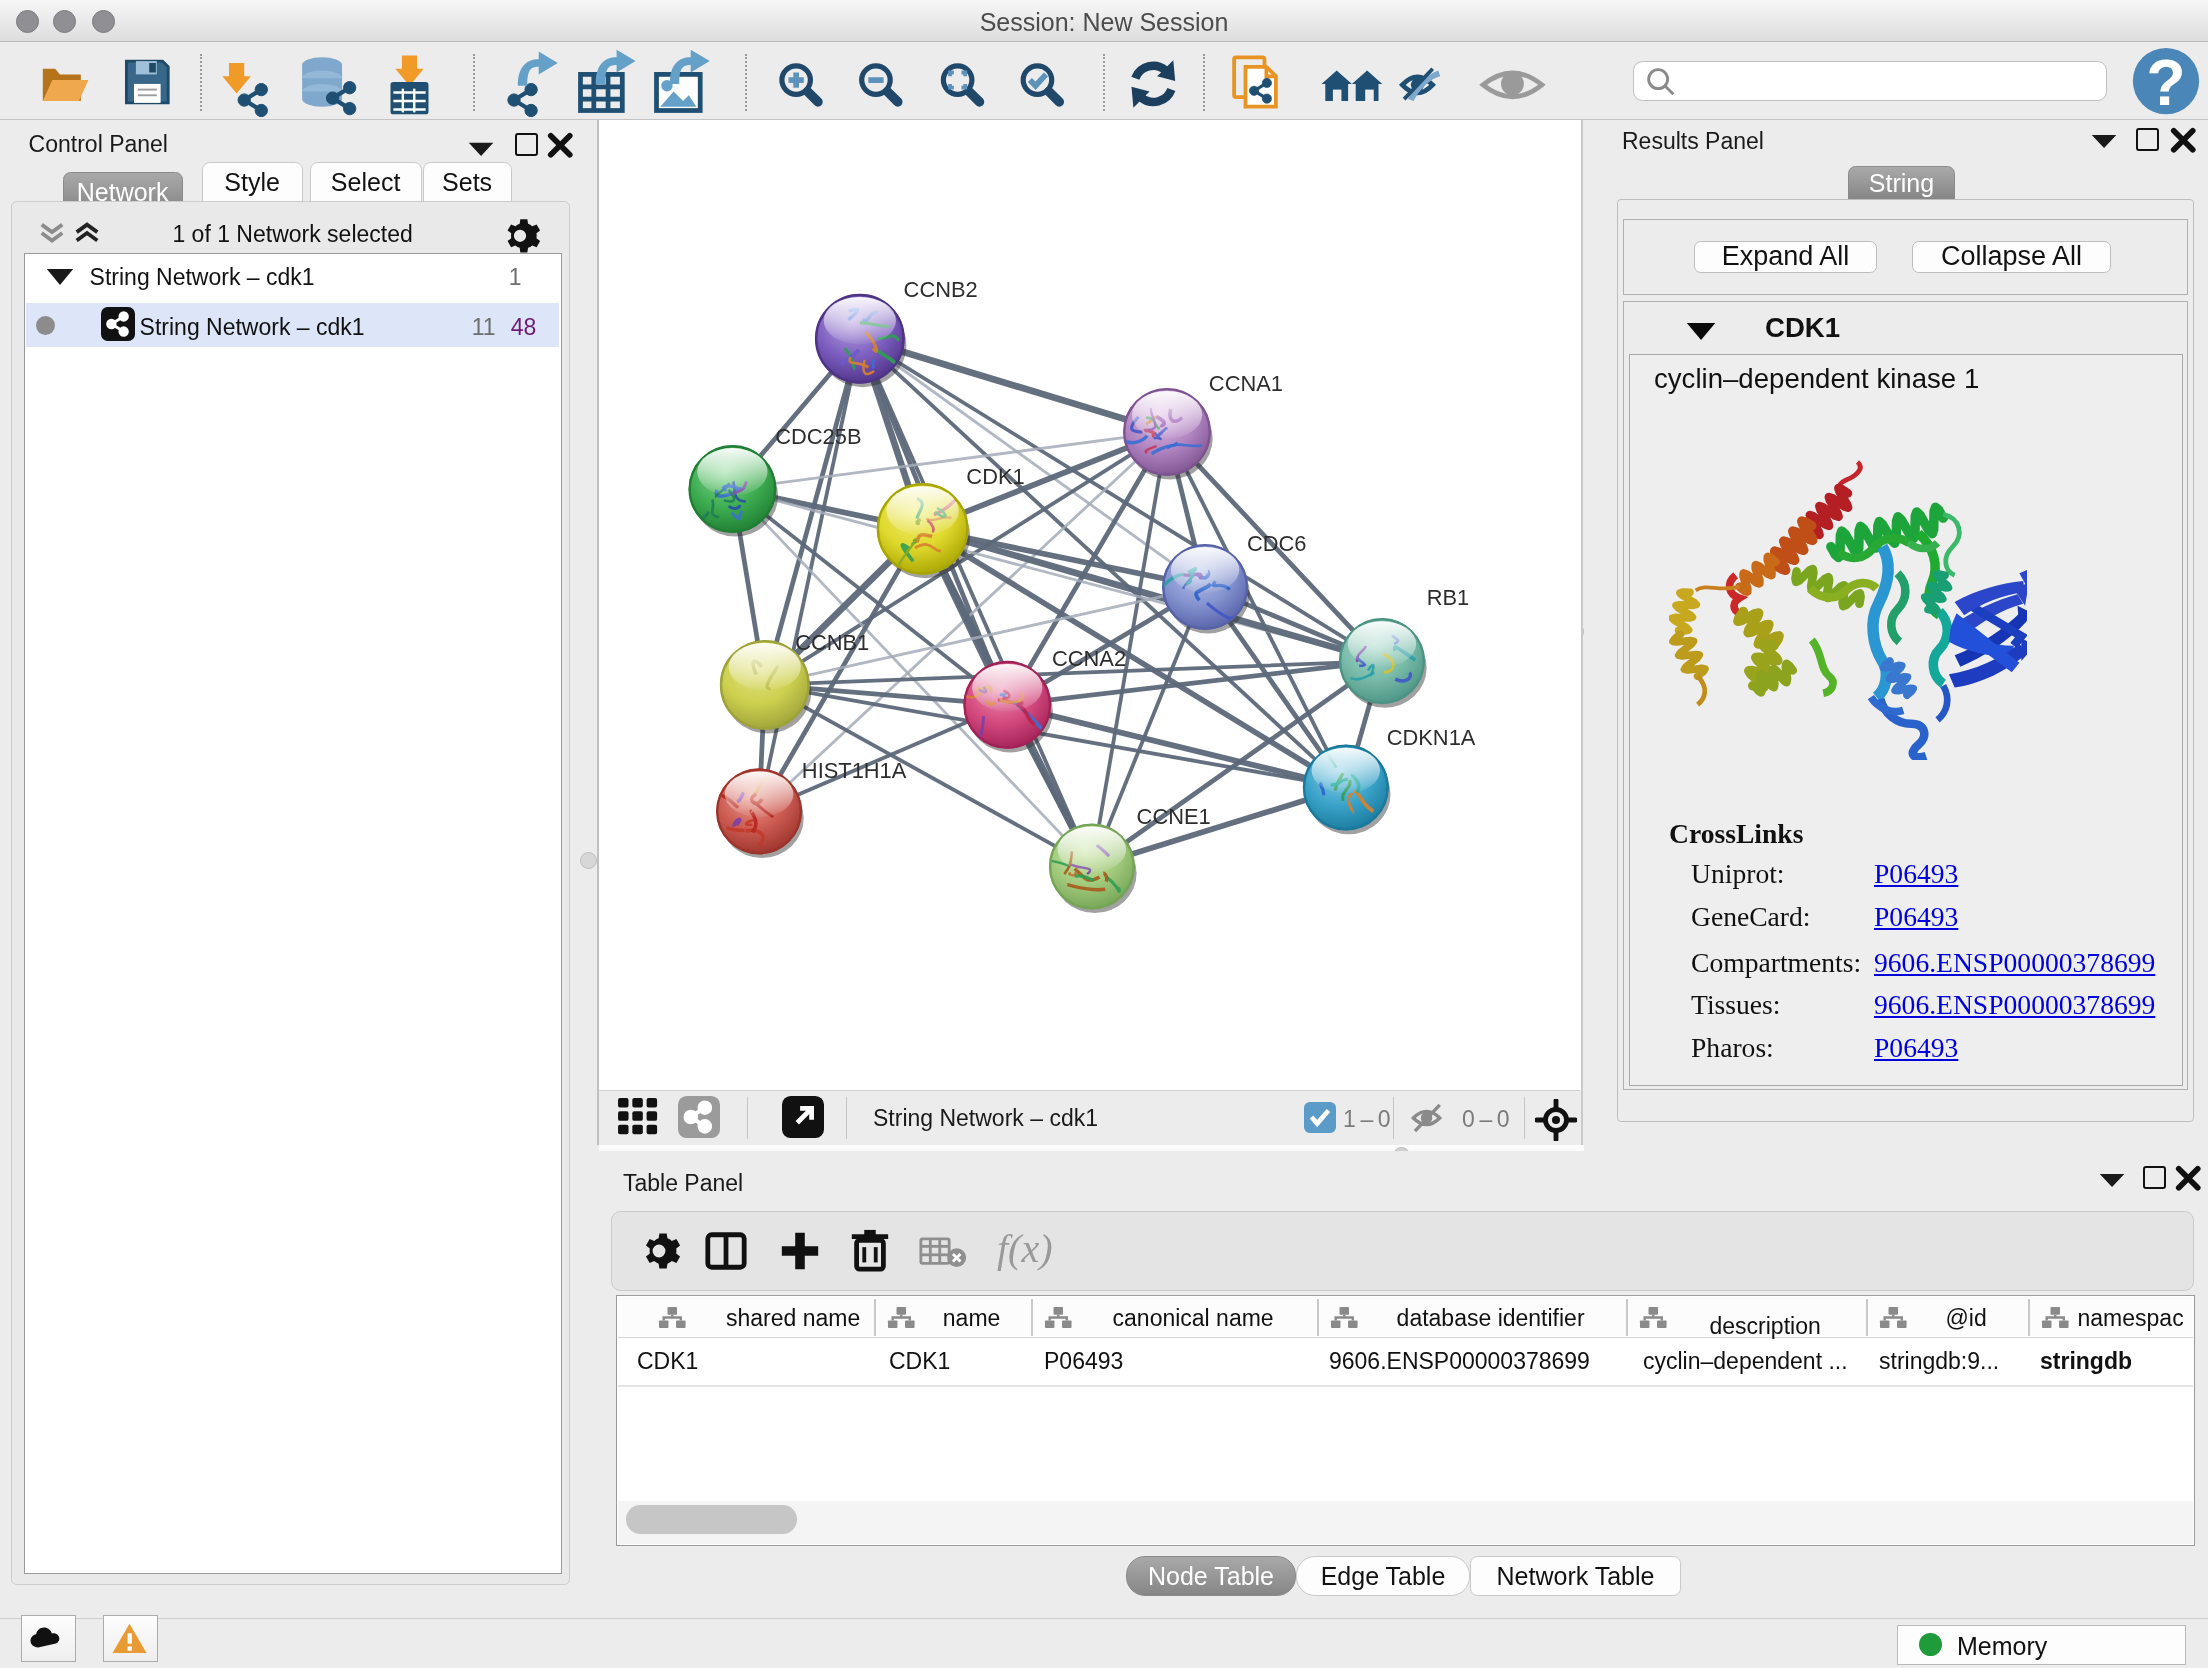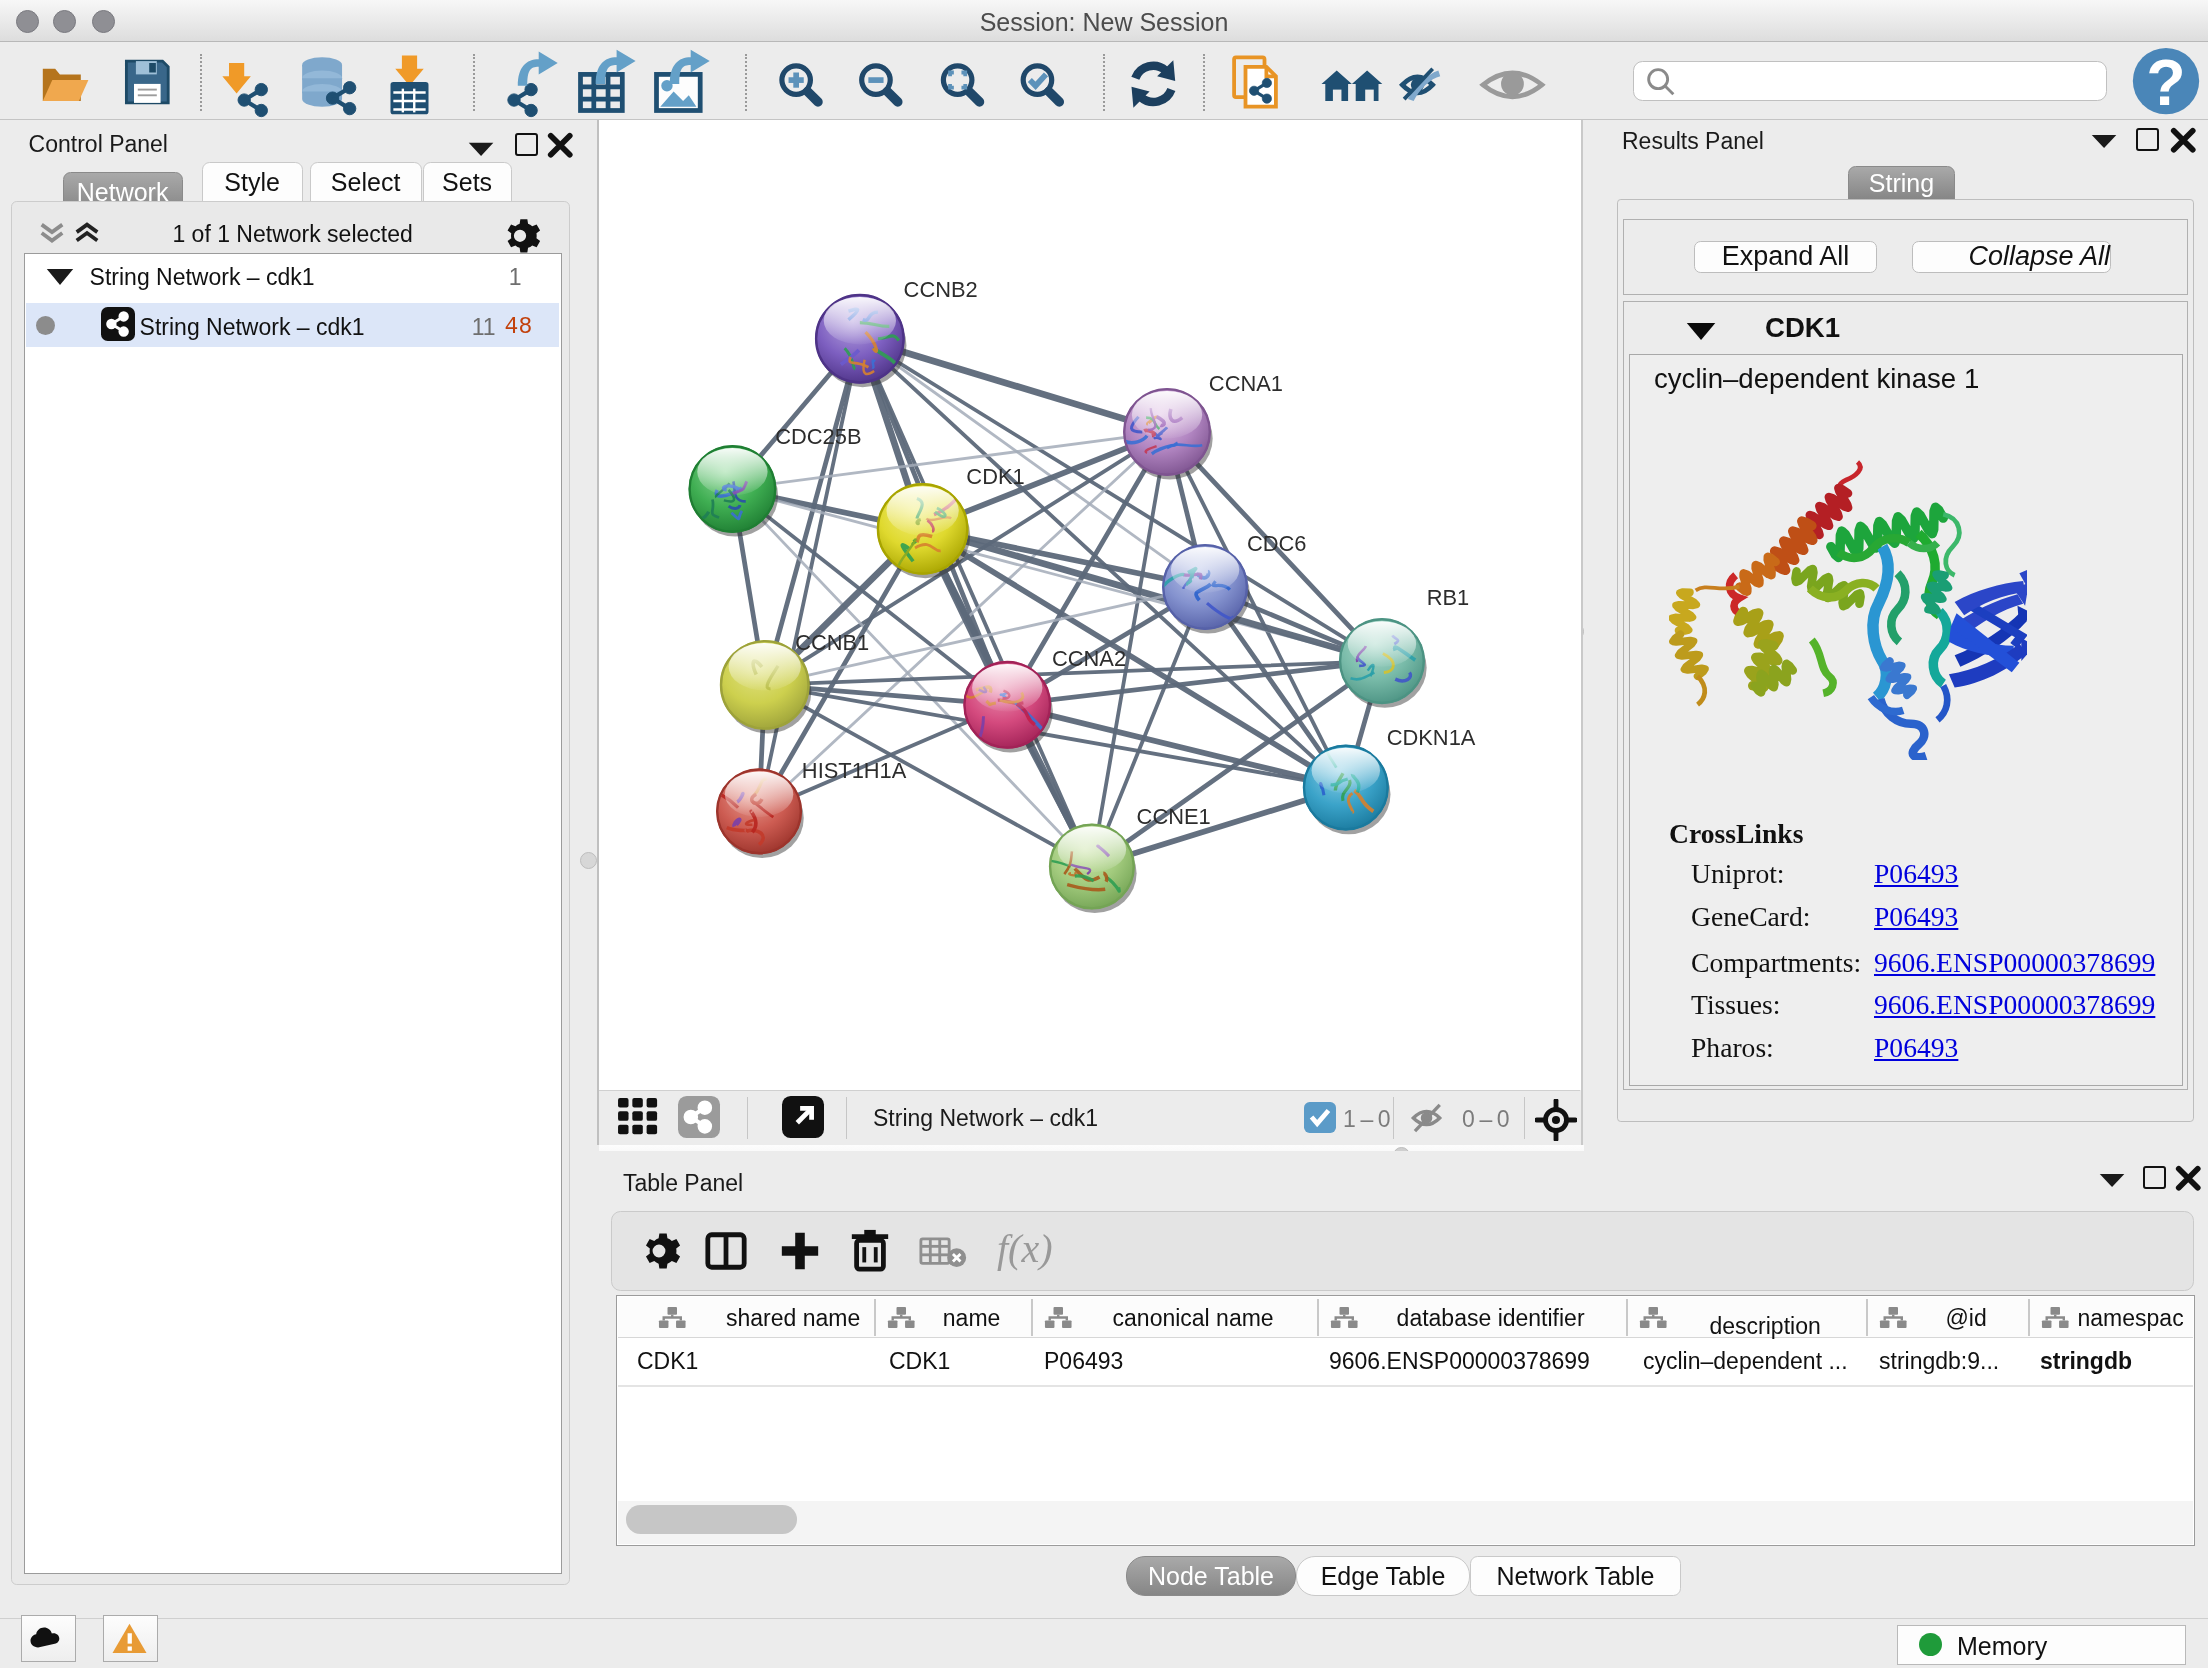--- a/index.html
+++ b/index.html
@@ -258,21 +258,21 @@
       <circle cx="24" cy="10" r="4"></circle>
             <circle cx="11" cy="18" r="4"></circle>
             <circle cx="24" cy="26" r="4"></circle>
       <line x1="11" y1="18" x2="24" y2="10"></line>
             <line x1="11" y1="18" x2="24" y2="26"></line>
           </g>
         </svg>
     </div>
     <div class="abs" style="left:115px;top:60px;font-size:23px;color:#111;">String Network – cdk1</div>
     <div class="abs" style="left:433px;top:60px;width:38px;text-align:right;font-size:23px;color:#6e6e6e;">11</div>
-    <div class="abs" style="left:480px;top:60px;width:38px;text-align:left;font-size:23px;color:#c2410c;font-family:Liberation Mono, monospace;">48</div>
+    <div class="abs" style="left:480px;top:60px;width:38px;text-align:center;font-size:23px;color:#701a75;">48</div>
   </div>
 </div>
 
 <div id="canvas">
   <svg id="netsvg" width="982" height="970" viewBox="0 0 1032 1020">
 <defs>
         <clipPath id="c0">
           <circle cx="274" cy="230" r="45"></circle>
         </clipPath>
         <clipPath id="c1">
@@ -697,21 +697,21 @@
   <div class="abs" style="left:552px;top:7.6px;width:23px;height:23px;border:2.9px solid #111;border-radius:2.9px;"></div>
   <svg class="icon" style="left:585px;top:5.7px;" width="28.5" height="28.5" viewBox="0 0 30 30">
       <path d="M5 5 L25 25 M25 5 L5 25" stroke="#111" stroke-width="6" stroke-linecap="round"></path>
     </svg>
 
   <div class="abs" style="left:264px;top:46px;width:107px;height:34px;background:linear-gradient(#a9a9a9,#868686);border:1px solid #8a8a8a;border-radius:7.6px 7.6px 0 0;color:#fff;font-size:25px;text-align:center;line-height:32px;">String</div>
   <div class="abs" style="left:33px;top:79px;width:577px;height:923px;background:#ececec;border:1.9px solid #bdbdbd;border-radius:3.8px;"></div>
 
   <div class="abs" style="left:39px;top:99px;width:565px;height:76px;border:1.9px solid #b0b0b0;background:#ececec;"></div>
   <div class="abs" style="left:110px;top:121px;width:183px;height:32px;background:#fdfdfd;border:1.9px solid #bdbdbd;border-radius:6.7px;font-size:27px;text-align:center;line-height:29.5px;color:#111;">Expand All</div>
-  <div class="abs" style="left:328px;top:121px;width:199px;height:32px;background:#fdfdfd;border:1.9px solid #bdbdbd;border-radius:6.7px;font-size:27px;text-align:right;line-height:29.5px;color:#111;font-style:italic;">Collapse All</div>
+  <div class="abs" style="left:328px;top:121px;width:199px;height:32px;background:#fdfdfd;border:1.9px solid #bdbdbd;border-radius:6.7px;font-size:27px;text-align:center;line-height:29.5px;color:#111;">Collapse All</div>
 
   <div class="abs" style="left:39px;top:181px;width:565px;height:789px;border:1.9px solid #b0b0b0;background:#ececec;"></div>
   <svg class="icon" style="left:99px;top:198px;" width="38" height="25" viewBox="0 0 40 26">
       <polygon points="4,5 34,5 19,23" fill="#0a0a0a"></polygon>
     </svg>
   <div class="abs" style="left:181px;top:192px;font-size:27.6px;font-weight:bold;color:#111;">CDK1</div>
   <div class="abs" style="left:45px;top:234px;width:554px;height:732px;border:1.9px solid #a8a8a8;background:#eeeeee;"></div>
   <div class="abs" style="left:70px;top:243px;font-size:27.6px;color:#111;">cyclin–dependent kinase 1</div>
 
   <svg class="icon" style="left:85px;top:339px;" width="358" height="301" viewBox="0 0 376 316">

